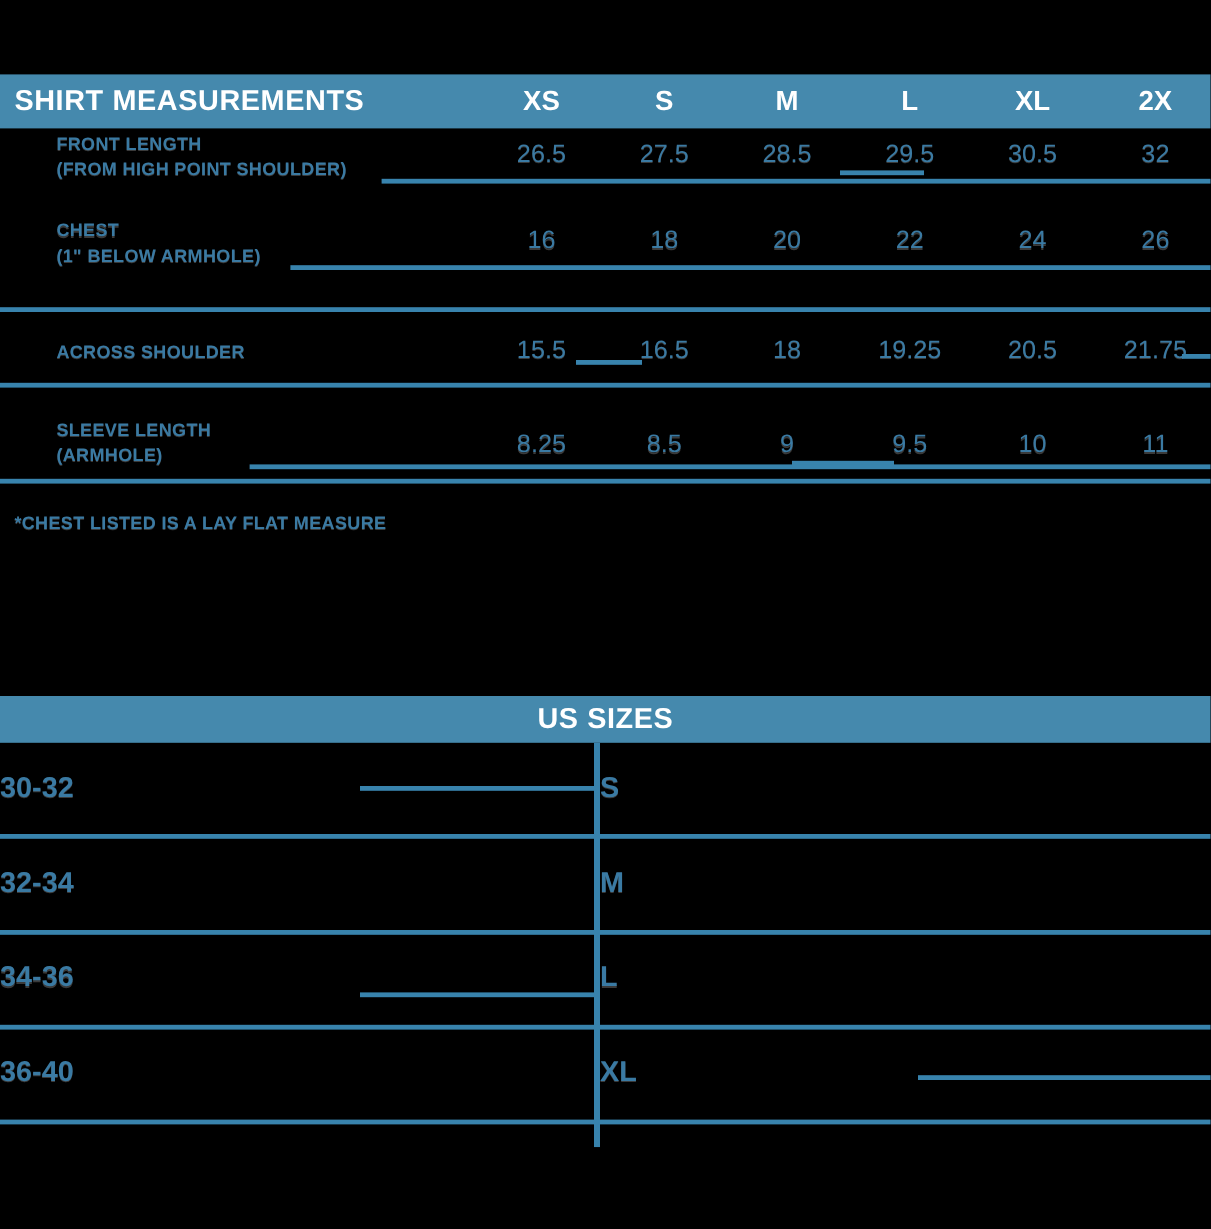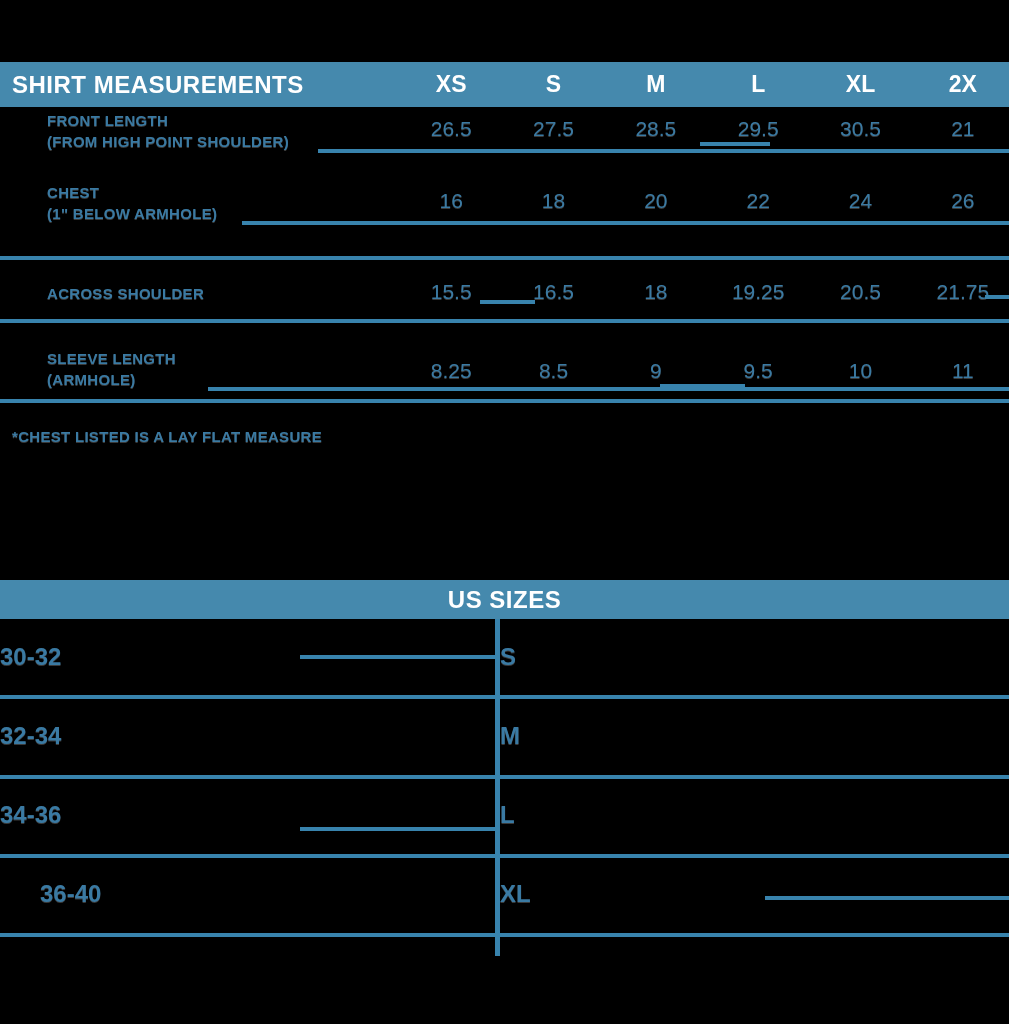--- a/index.html
+++ b/index.html
@@ -50,21 +50,21 @@
   <div class="m-label" style="top:110px;">
     <div>FRONT LENGTH</div>
     <div>(FROM HIGH POINT SHOULDER)</div>
   </div>
   <div class="cols m-values" style="top:117px;">
     <span>26.5</span>
     <span>27.5</span>
     <span>28.5</span>
     <span>29.5</span>
     <span>30.5</span>
-    <span>21</span>
+    <span>32</span>
   </div>
   <div class="rule" style="top:149px;left:318px;width:691px;"></div>
   <div class="rule" style="top:142px;left:700px;width:70px;"></div>
 
   <div class="m-label" style="top:182px;">
     <div>CHEST</div>
     <div>(1" BELOW ARMHOLE)</div>
   </div>
   <div class="cols m-values" style="top:189px;">
     <span>16</span>
@@ -123,21 +123,21 @@
 
   <div class="us-cell us-left" style="top:722px;">32-34</div>
   <div class="us-cell us-right" style="top:722px;">M</div>
   <div class="rule" style="top:775px;left:0;width:1009px;"></div>
 
   <div class="us-cell us-left" style="top:801px;">34-36</div>
   <div class="us-cell us-right" style="top:801px;">L</div>
   <div class="rule" style="top:827px;left:300px;width:195px;"></div>
   <div class="rule" style="top:854px;left:0;width:1009px;"></div>
 
-  <div class="us-cell us-left" style="top:880px;padding-left:40px;">36-40</div>
+  <div class="us-cell us-left" style="top:880px;">36-40</div>
   <div class="us-cell us-right" style="top:880px;">XL</div>
   <div class="rule" style="top:896px;left:765px;width:244px;"></div>
   <div class="rule" style="top:933px;left:0;width:1009px;"></div>
 
   <div class="us-cell us-left" style="top:958px;text-decoration:underline;">38-42</div>
   <div class="rule" style="top:968px;left:775px;width:234px;"></div>
   <div class="rule" style="top:1008px;left:0;width:1009px;height:6px;"></div>
 
 </div>
 

